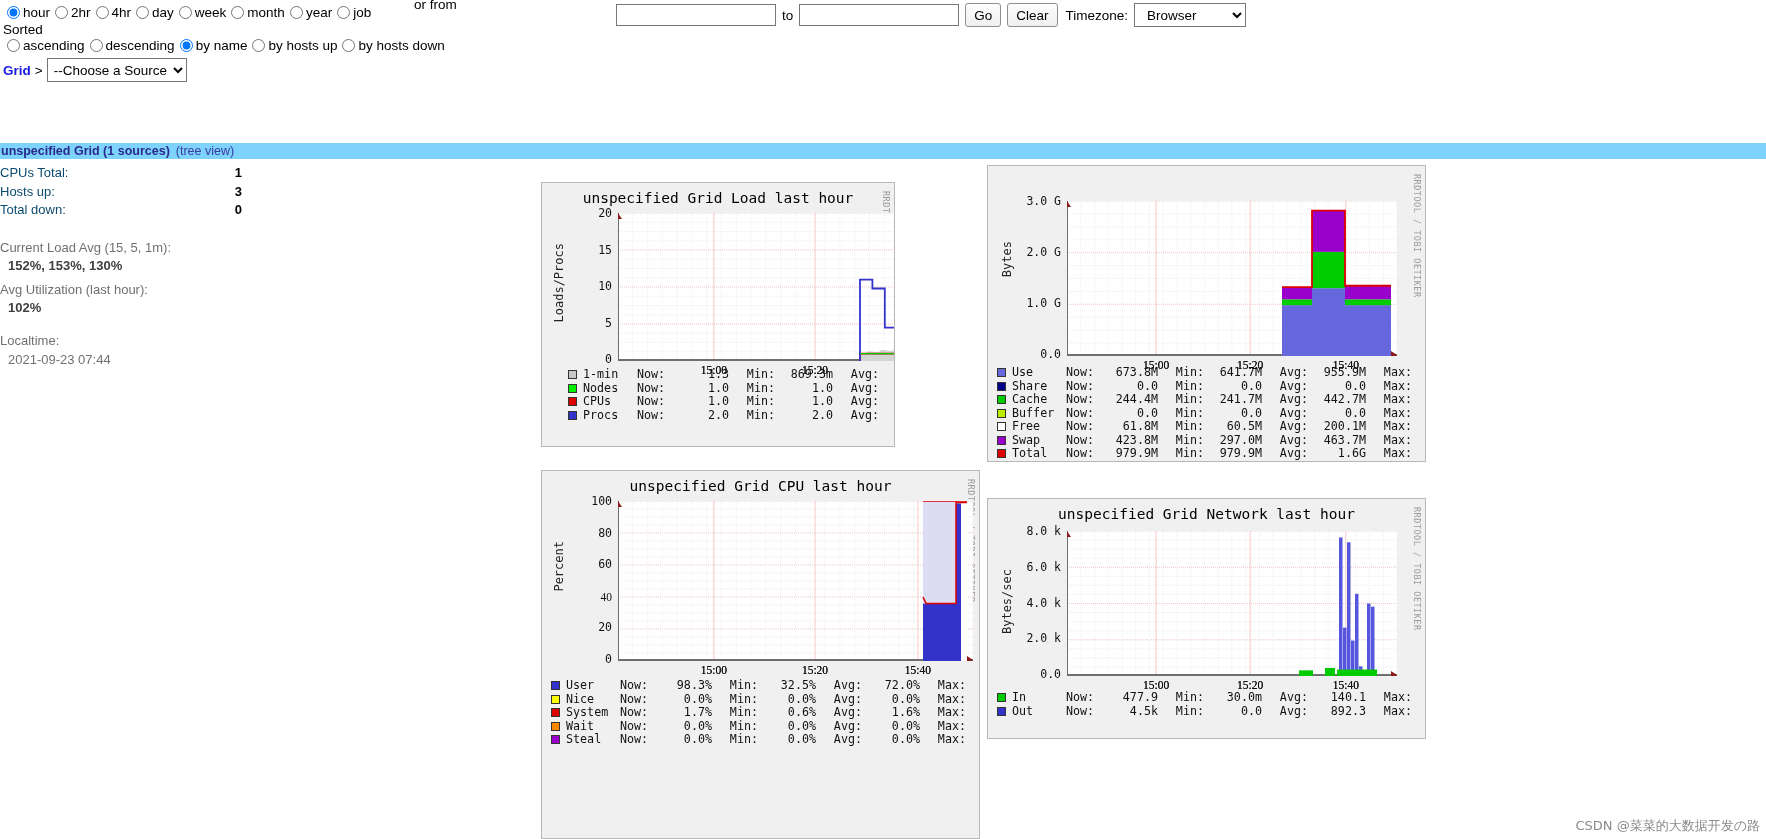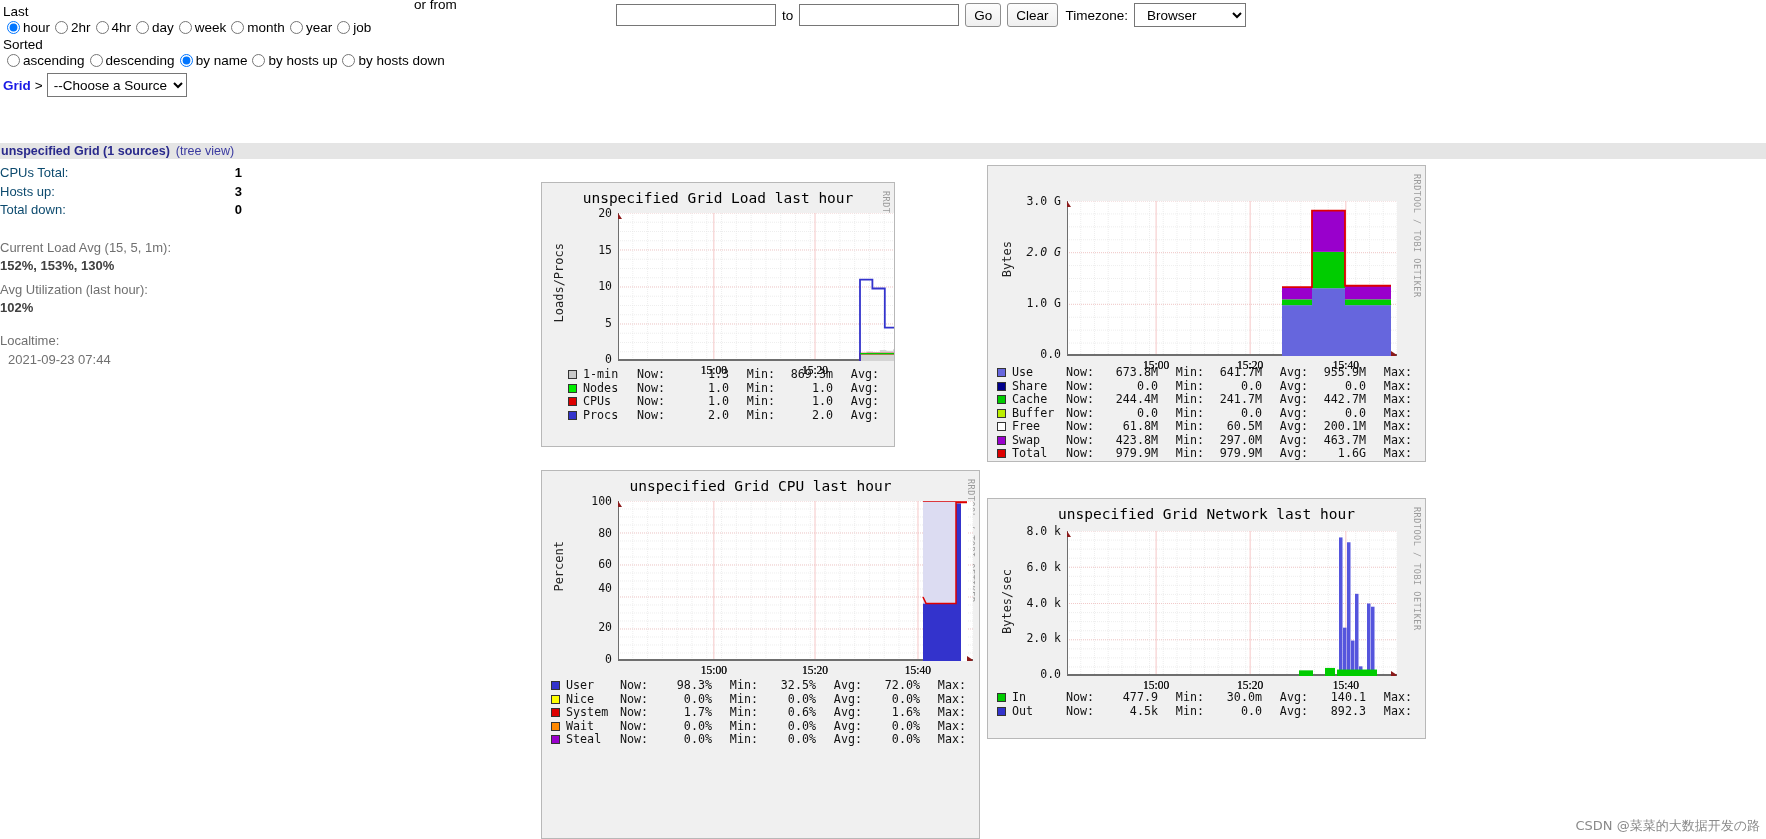--- a/index.html
+++ b/index.html
@@ -45,35 +45,35 @@
     padding: 1px 2px;
   }
   .sorted-lbl { font-size: 13.5px; margin-top: 2px; padding-left: 1px; }
   .gridrow { margin-top: 5px; padding-left: 1px; display: flex; align-items: center; gap: 4px; }
   .gridlink { color: #1a1ae6; font-weight: bold; font-size: 13.5px; cursor: pointer; }
   .gt { font-size: 13.5px; }
 
   
   .gridband {
     position: absolute; left: 0; top: 143px; width: 1766px; height: 16px;
-    background: #e5e5e5;
+    background: #7dd3fc;
     display: flex; align-items: center;
     font-size: 12.5px;
   }
   .gridband .gname { color: #2a2a8c; font-weight: bold; padding-left: 1px; }
   .gridband .tview { color: #3a3aa0; margin-left: 6px; cursor: pointer; }
 
   
   .summary { position: absolute; left: 0; top: 164px; width: 260px; }
   .sumrow { display: flex; font-size: 13px; line-height: 18.5px; }
   .sumrow .k { width: 180px; color: #0c4a6e; }
   .sumrow .v { width: 62px; text-align: right; font-weight: bold; }
   .blockgap { height: 18px; }
   .sublabel { color: #707070; font-size: 13px; line-height: 19px; }
-  .subvalue { color: #404040; font-size: 13px; font-weight: bold; line-height: 18px; }
+  .subvalue { color: #404040; font-size: 13px; font-weight: bold; padding-left: 8px; line-height: 18px; }
 
   
   .card {
     position: absolute;
     background: #f0f0f0;
     border: 1px solid #b8b8b8;
     overflow: hidden;
   }
   .card .inner { position: relative; width: 100%; height: 100%; }
   .gtitle {
@@ -135,21 +135,20 @@
     font-size: 13px; color: #8a8a8a;
     font-family: "DejaVu Sans", sans-serif;
   }
 </style>
 </head>
 <body>
 
 <div class="page">
 
   <div class="controls">
-    <div class="label-last">Last</div>
     <div class="row radio-row" id="range-group">
         <span class="radio-item">
           <input type="radio" name="range" checked="" style="">
           <label>hour</label>
         </span>
         <span class="radio-item">
           <input type="radio" name="range" style="">
           <label>2hr</label>
         </span>
         <span class="radio-item">
@@ -395,21 +394,21 @@
           <rect x="245" y="87.18750000000001" width="33" height="67.81249999999999" fill="#6666dd"></rect>
           <rect x="245" y="50.859375000000014" width="33" height="36.328125" fill="#00cc00"></rect>
           <rect x="245" y="9.6875" width="33" height="41.171875" fill="#9900cc"></rect>
           <rect x="278" y="104.140625" width="46" height="50.859375" fill="#6666dd"></rect>
           <rect x="278" y="98.328125" width="46" height="5.8125" fill="#00cc00"></rect>
           <rect x="278" y="84.76562500000001" width="46" height="13.562500000000002" fill="#9900cc"></rect>
           <polyline points="215,86.21875 245,86.21875 245,9.6875 278,9.6875 278,84.76562500000001 324,84.76562500000001" fill="none" stroke="#dd0000" stroke-width="1.8"></polyline>
         </svg>
       <div id="yt-memory">
           <div class="ytick" style="left: 17px; top: 28px; width: 56px;">3.0 G</div>
-          <div class="ytick" style="left: 17px; top: 79px; width: 56px; font-style: italic;">2.0 G</div>
+          <div class="ytick" style="left: 17px; top: 79px; width: 56px;">2.0 G</div>
           <div class="ytick" style="left: 17px; top: 130px; width: 56px;">1.0 G</div>
           <div class="ytick" style="left: 17px; top: 181px; width: 56px;">0.0</div>
           <div class="xtick" style="left: 138.1px; top: 193px; width: 60px;">15:00</div>
           <div class="xtick" style="left: 232.15px; top: 193px; width: 60px;">15:20</div>
           <div class="xtick" style="left: 327.85px; top: 193px; width: 60px;">15:40</div>
         </div>
       <div id="xt-memory">
           <div class="xtick" style="left: 138.1px; top: 193px; width: 60px;">15:00</div>
           <div class="xtick" style="left: 232.15px; top: 193px; width: 60px;">15:20</div>
           <div class="xtick" style="left: 327.85px; top: 193px; width: 60px;">15:40</div>
@@ -489,21 +488,21 @@
           <rect x="338" y="2.4000000000000057" width="5" height="157.6" fill="#3333cc"></rect>
           <rect x="343" y="0" width="6" height="160" fill="#ffffff"></rect>
           <rect x="349" y="2.4000000000000057" width="0" height="157.6" fill="#3333cc"></rect>
           <polyline points="305,96 308,102.4 338,102.4 338,1.5999999999999943 349,1.5999999999999943" fill="none" stroke="#dd0000" stroke-width="1.5"></polyline>
           <polyline points="305,0 349,0" fill="none" stroke="#dd0000" stroke-width="1.4"></polyline>
         </svg>
       <div id="yt-cpu">
           <div class="ytick" style="left: 14px; top: 23px; width: 56px;">100</div>
           <div class="ytick" style="left: 14px; top: 54.6px; width: 56px;">80</div>
           <div class="ytick" style="left: 14px; top: 86.2px; width: 56px;">60</div>
-          <div class="ytick" style="left: 14px; top: 110px; width: 56px;">40</div>
+          <div class="ytick" style="left: 14px; top: 120px; width: 56px; font-family: Liberation Serif, serif;">40</div>
           <div class="ytick" style="left: 14px; top: 149.4px; width: 56px;">20</div>
           <div class="ytick" style="left: 14px; top: 181px; width: 56px;">0</div>
           <div class="xtick" style="left: 141.85px; top: 193px; width: 60px;">15:00</div>
           <div class="xtick" style="left: 243.025px; top: 193px; width: 60px;">15:20</div>
           <div class="xtick" style="left: 345.975px; top: 193px; width: 60px;">15:40</div>
         </div>
       <div id="xt-cpu">
           <div class="xtick" style="left: 141.85px; top: 193px; width: 60px;">15:00</div>
           <div class="xtick" style="left: 243.025px; top: 193px; width: 60px;">15:20</div>
           <div class="xtick" style="left: 345.975px; top: 193px; width: 60px;">15:40</div>

